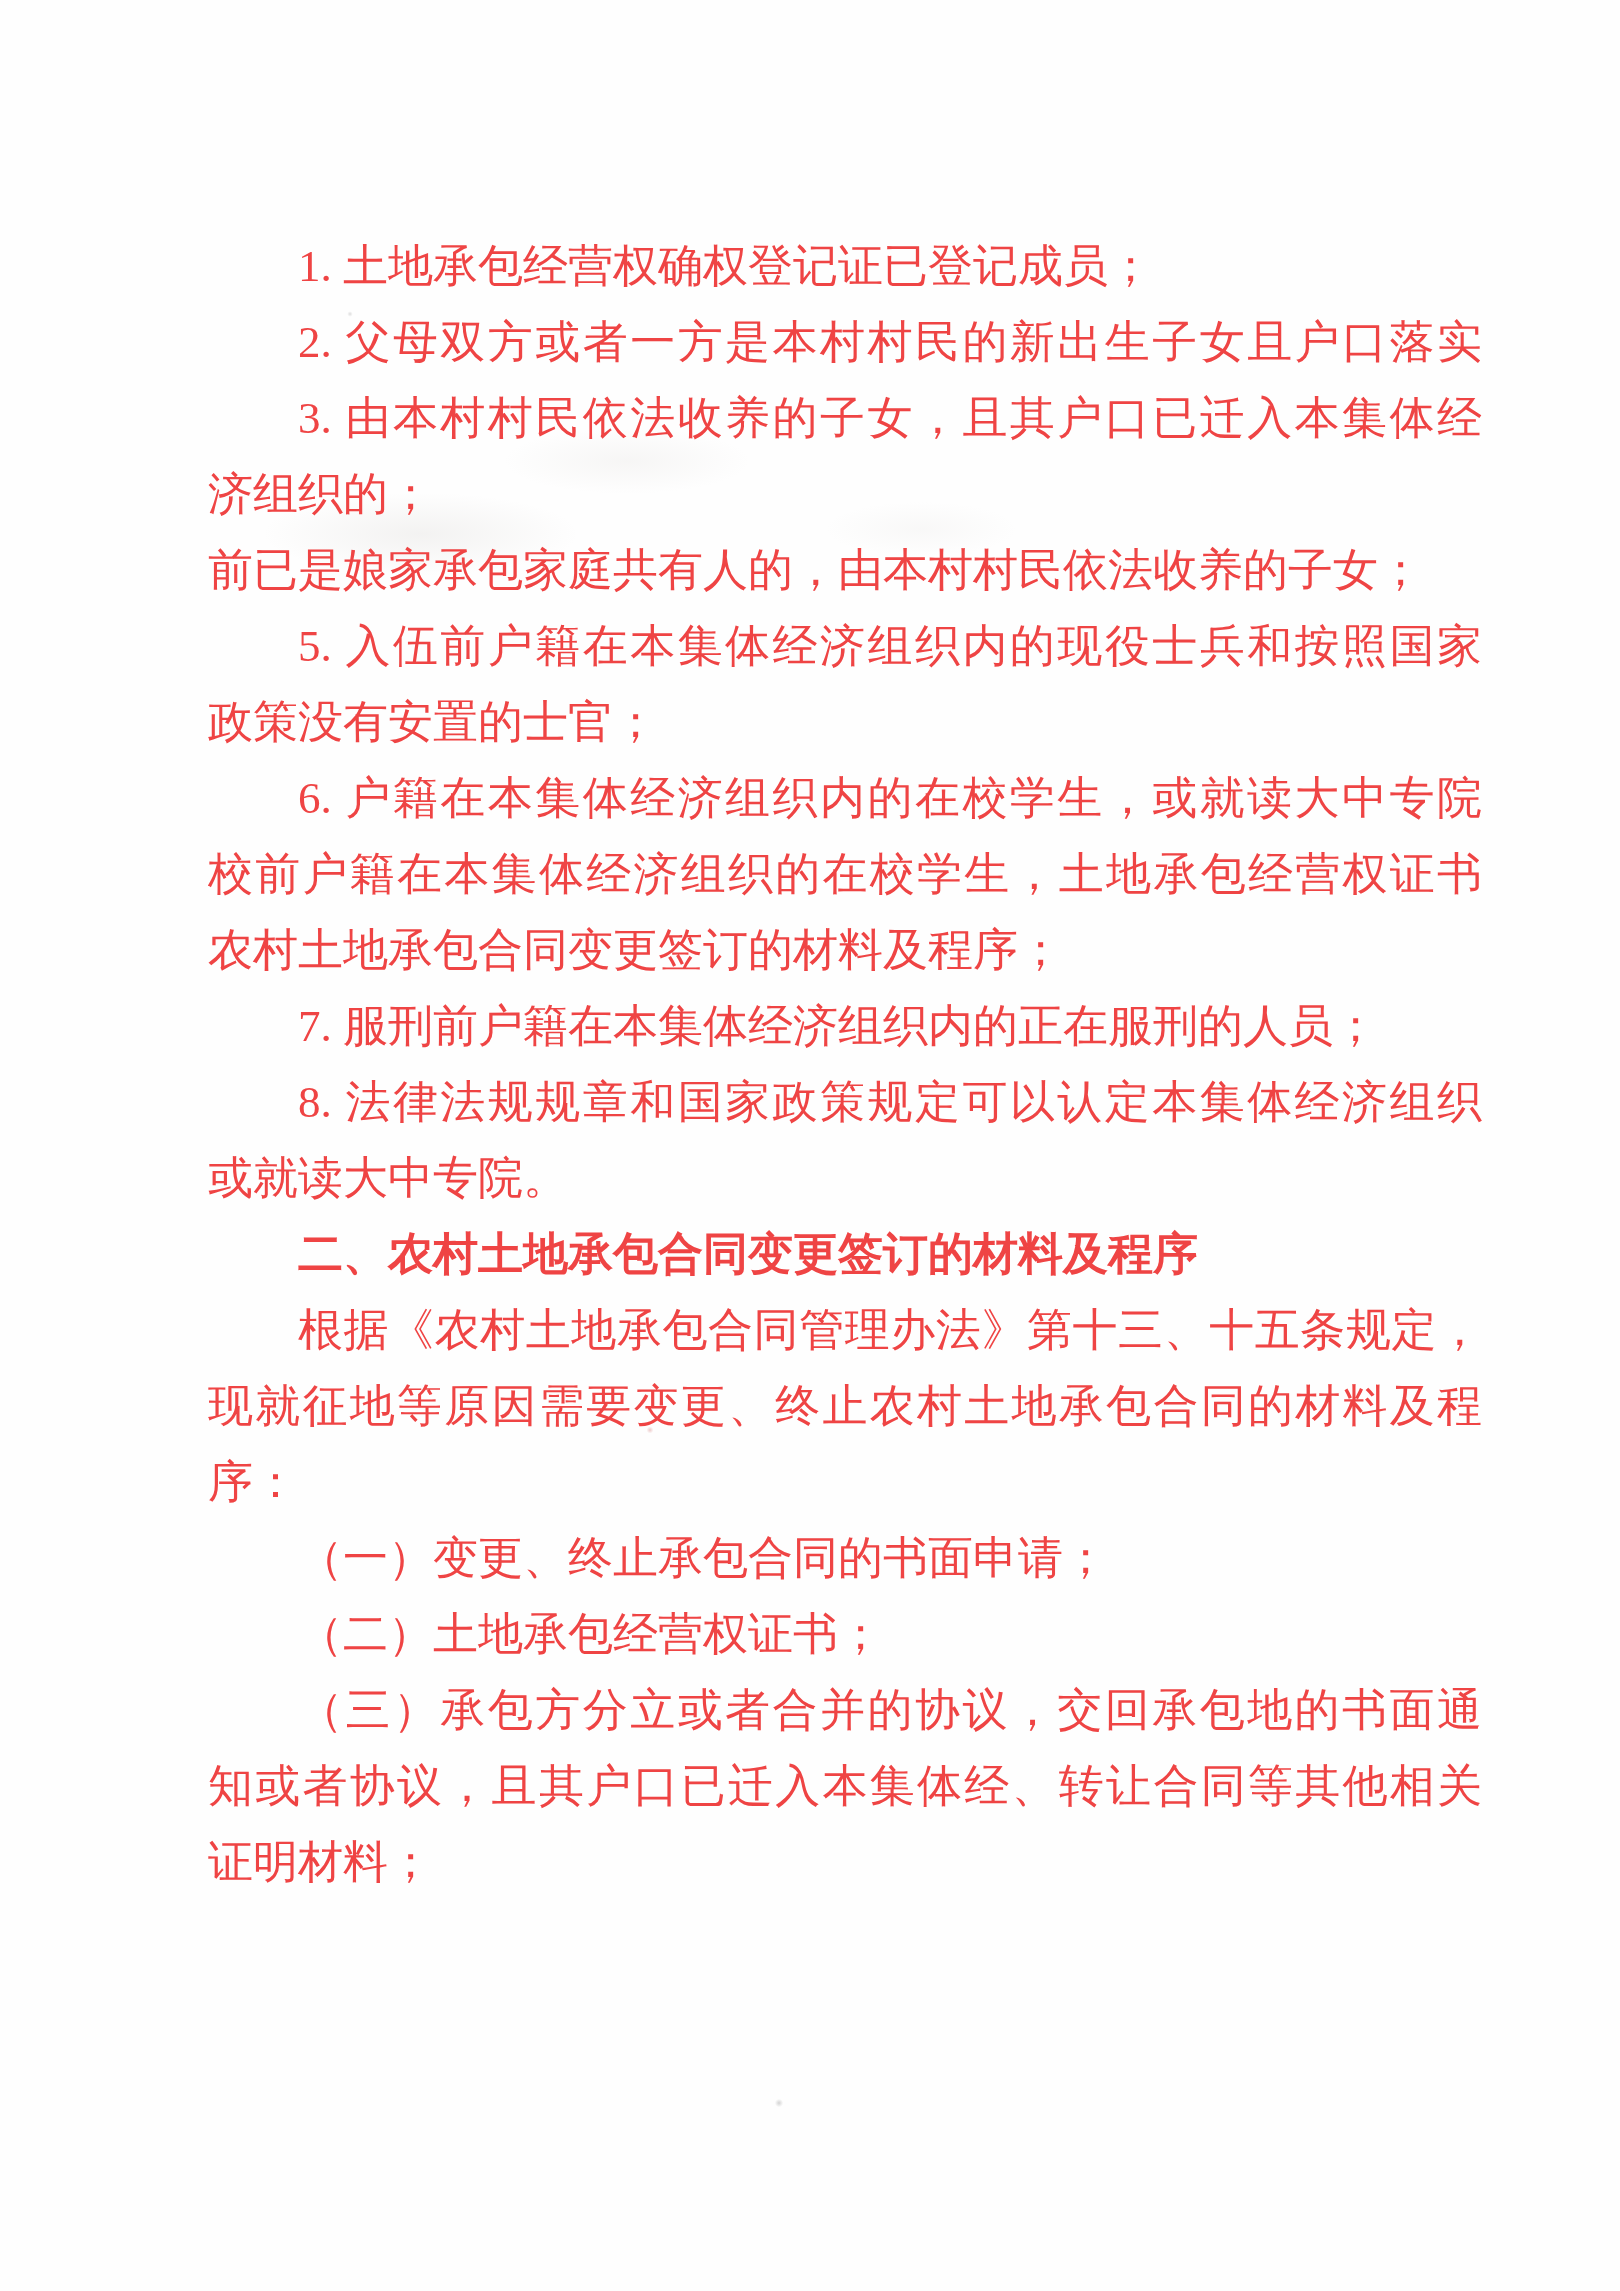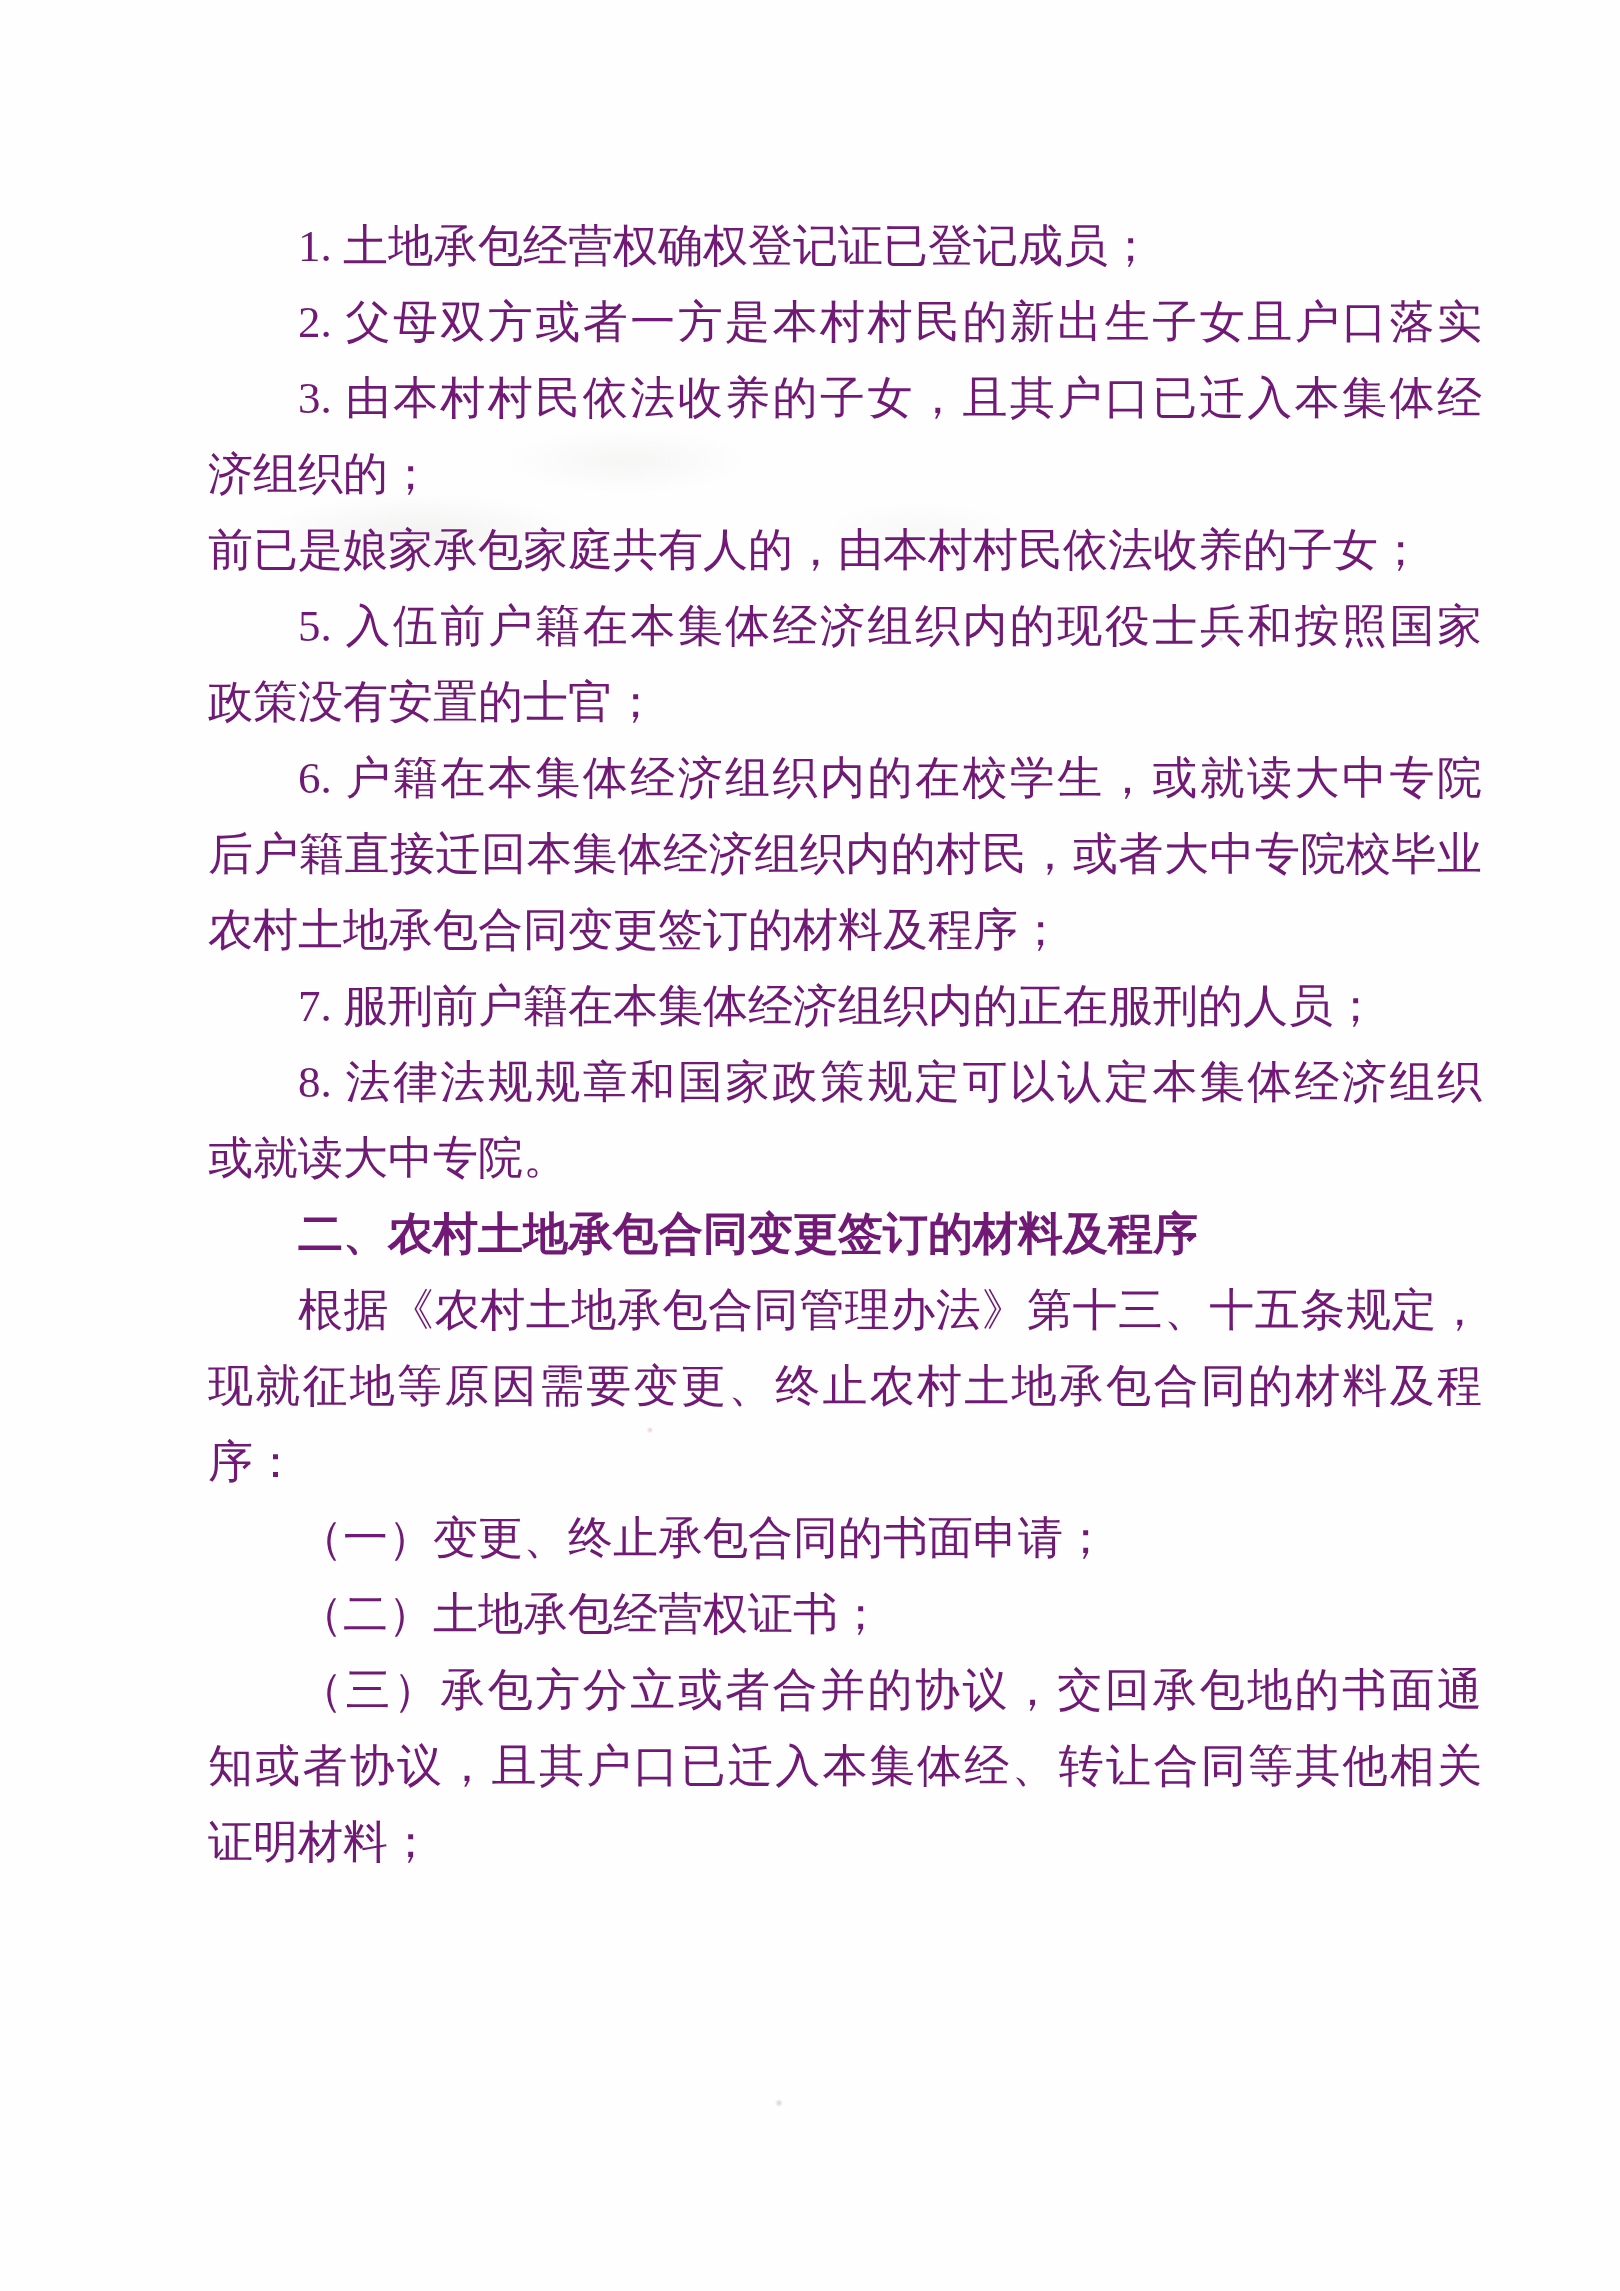--- a/index.html
+++ b/index.html
@@ -28,23 +28,23 @@
       radial-gradient(176px 47px at 627px 461px, rgba(195,190,185,0.13), transparent 70%),
       radial-gradient(137px 39px at 921px 529px, rgba(200,195,190,0.10), transparent 70%),
       radial-gradient(4.9px 4.9px at 650px 1430px, rgba(200,80,80,0.30), transparent 70%),
       radial-gradient(3.9px 3.9px at 1221px 639px, rgba(190,70,70,0.22), transparent 70%),
       radial-gradient(3.9px 3.9px at 350px 314px, rgba(120,120,120,0.25), transparent 70%),
       radial-gradient(5.9px 5.9px at 779px 2103px, rgba(100,100,100,0.28), transparent 70%);
   }
   .text-block {
     position: absolute;
     left: 208px;
-    top: 208px;
+    top: 228px;
     width: 1274px;
-    color: #701a75;
+    color: #ef4444;
   }
   .line {
     height: 76px;
     line-height: 76px;
     font-size: 45px;
     white-space: nowrap;
     letter-spacing: 0;
   }
   .line.indent { text-indent: 90px; }
   .line.fill {
@@ -61,21 +61,21 @@
 <div class="page">
   <div class="text-block">
       <div class="line indent">1. 土地承包经营权确权登记证已登记成员；</div>
       <div class="line indent fill">2. 父母双方或者一方是本村村民的新出生子女且户口落实</div>
       <div class="line indent fill">3. 由本村村民依法收养的子女，且其户口已迁入本集体经</div>
       <div class="line">济组织的；</div>
       <div class="line">前已是娘家承包家庭共有人的，由本村村民依法收养的子女；</div>
       <div class="line indent fill">5. 入伍前户籍在本集体经济组织内的现役士兵和按照国家</div>
       <div class="line">政策没有安置的士官；</div>
       <div class="line indent fill">6. 户籍在本集体经济组织内的在校学生，或就读大中专院</div>
-      <div class="line fill">后户籍直接迁回本集体经济组织内的村民，或者大中专院校毕业</div>
+      <div class="line fill">校前户籍在本集体经济组织的在校学生，土地承包经营权证书</div>
       <div class="line">农村土地承包合同变更签订的材料及程序；</div>
       <div class="line indent">7. 服刑前户籍在本集体经济组织内的正在服刑的人员；</div>
       <div class="line indent fill">8. 法律法规规章和国家政策规定可以认定本集体经济组织</div>
       <div class="line">或就读大中专院。</div>
       <div class="line indent bold">二、农村土地承包合同变更签订的材料及程序</div>
       <div class="line indent fill">根据《农村土地承包合同管理办法》第十三、十五条规定，</div>
       <div class="line fill">现就征地等原因需要变更、终止农村土地承包合同的材料及程</div>
       <div class="line">序：</div>
       <div class="line indent">（一）变更、终止承包合同的书面申请；</div>
       <div class="line indent">（二）土地承包经营权证书；</div>

